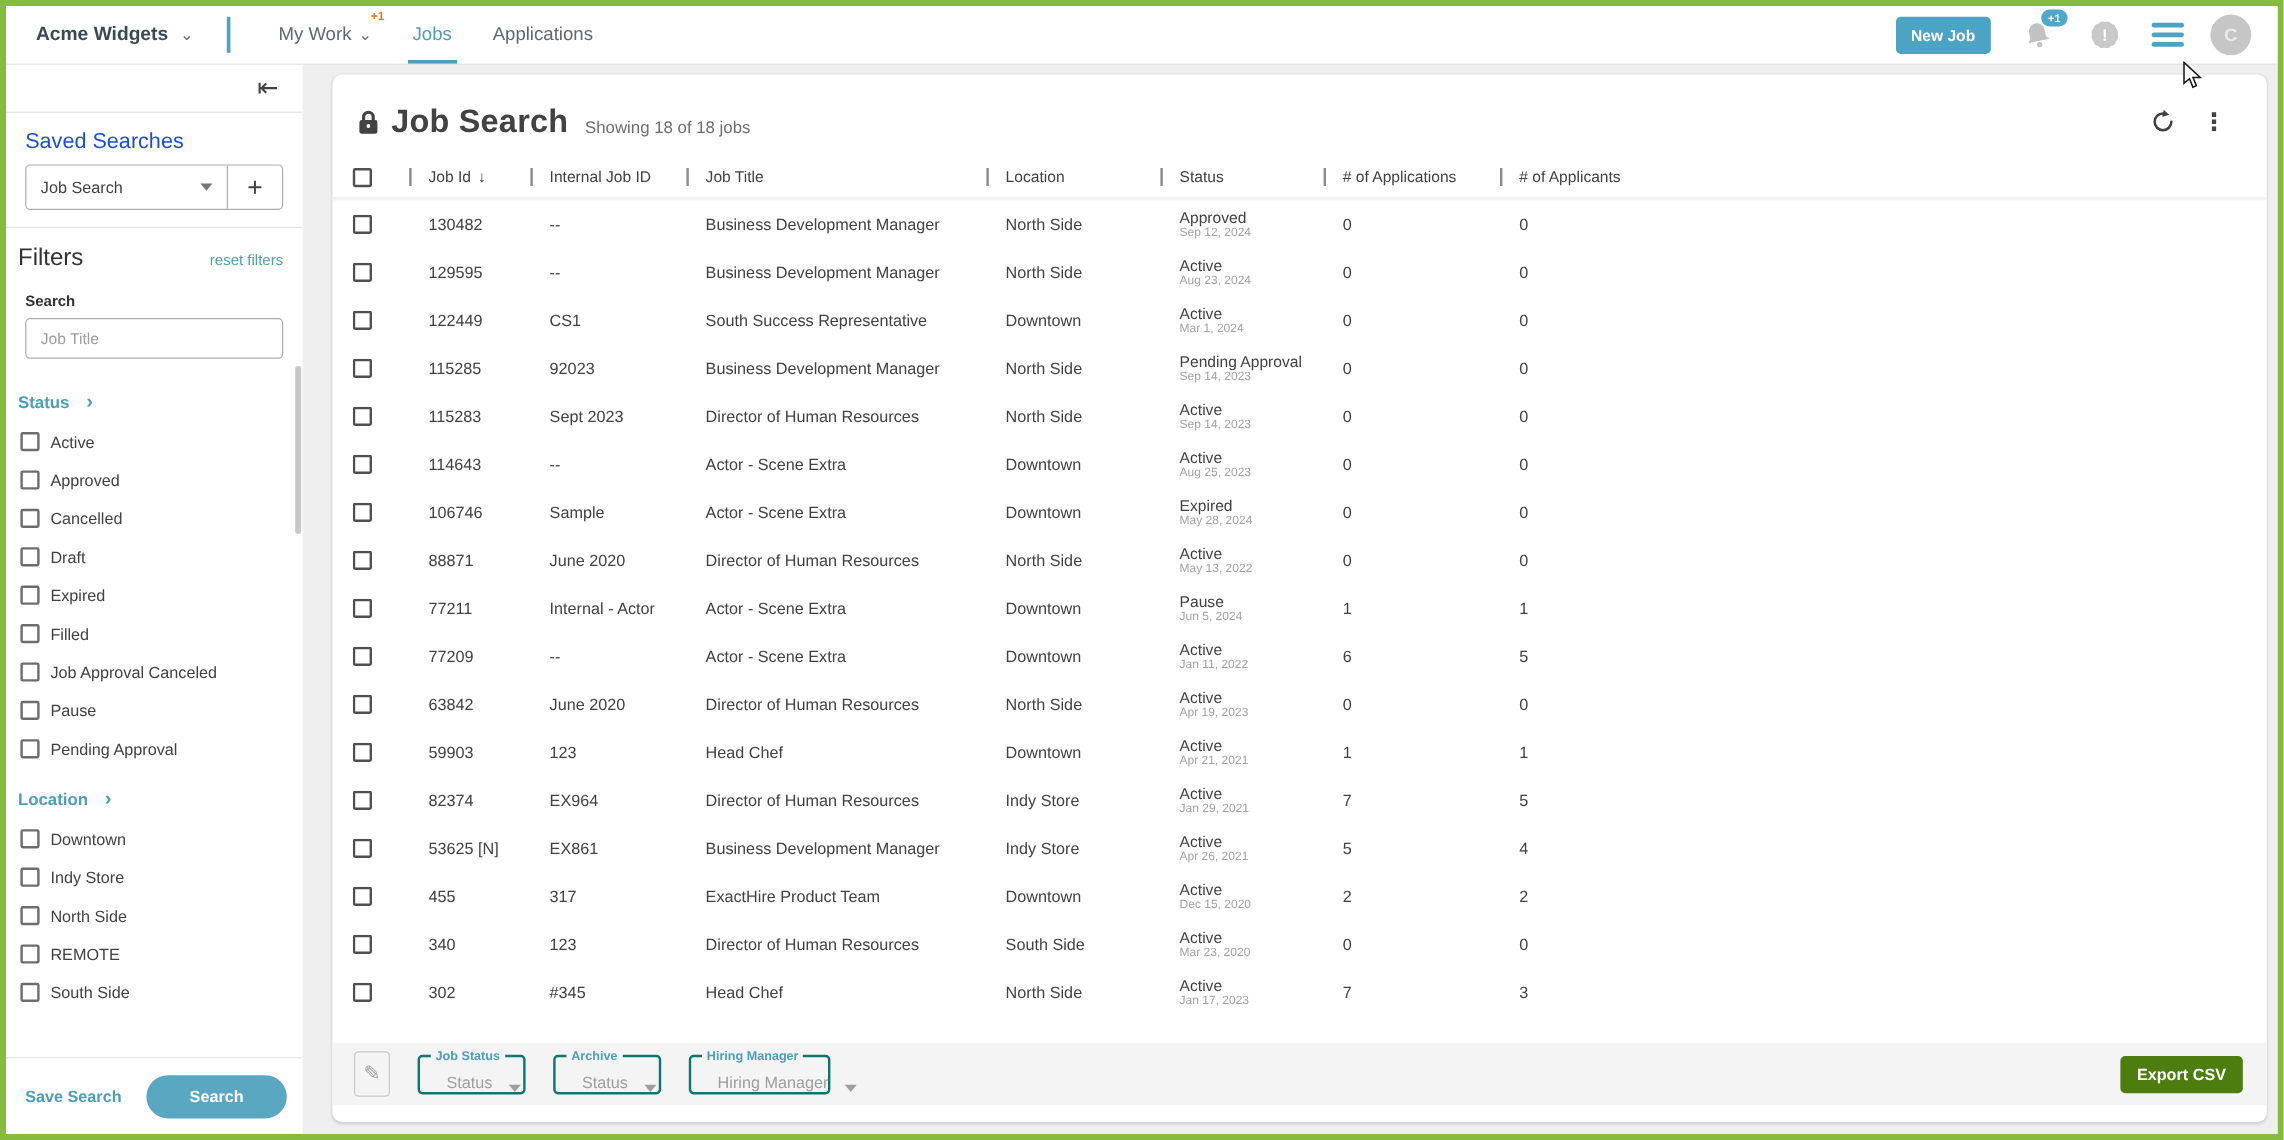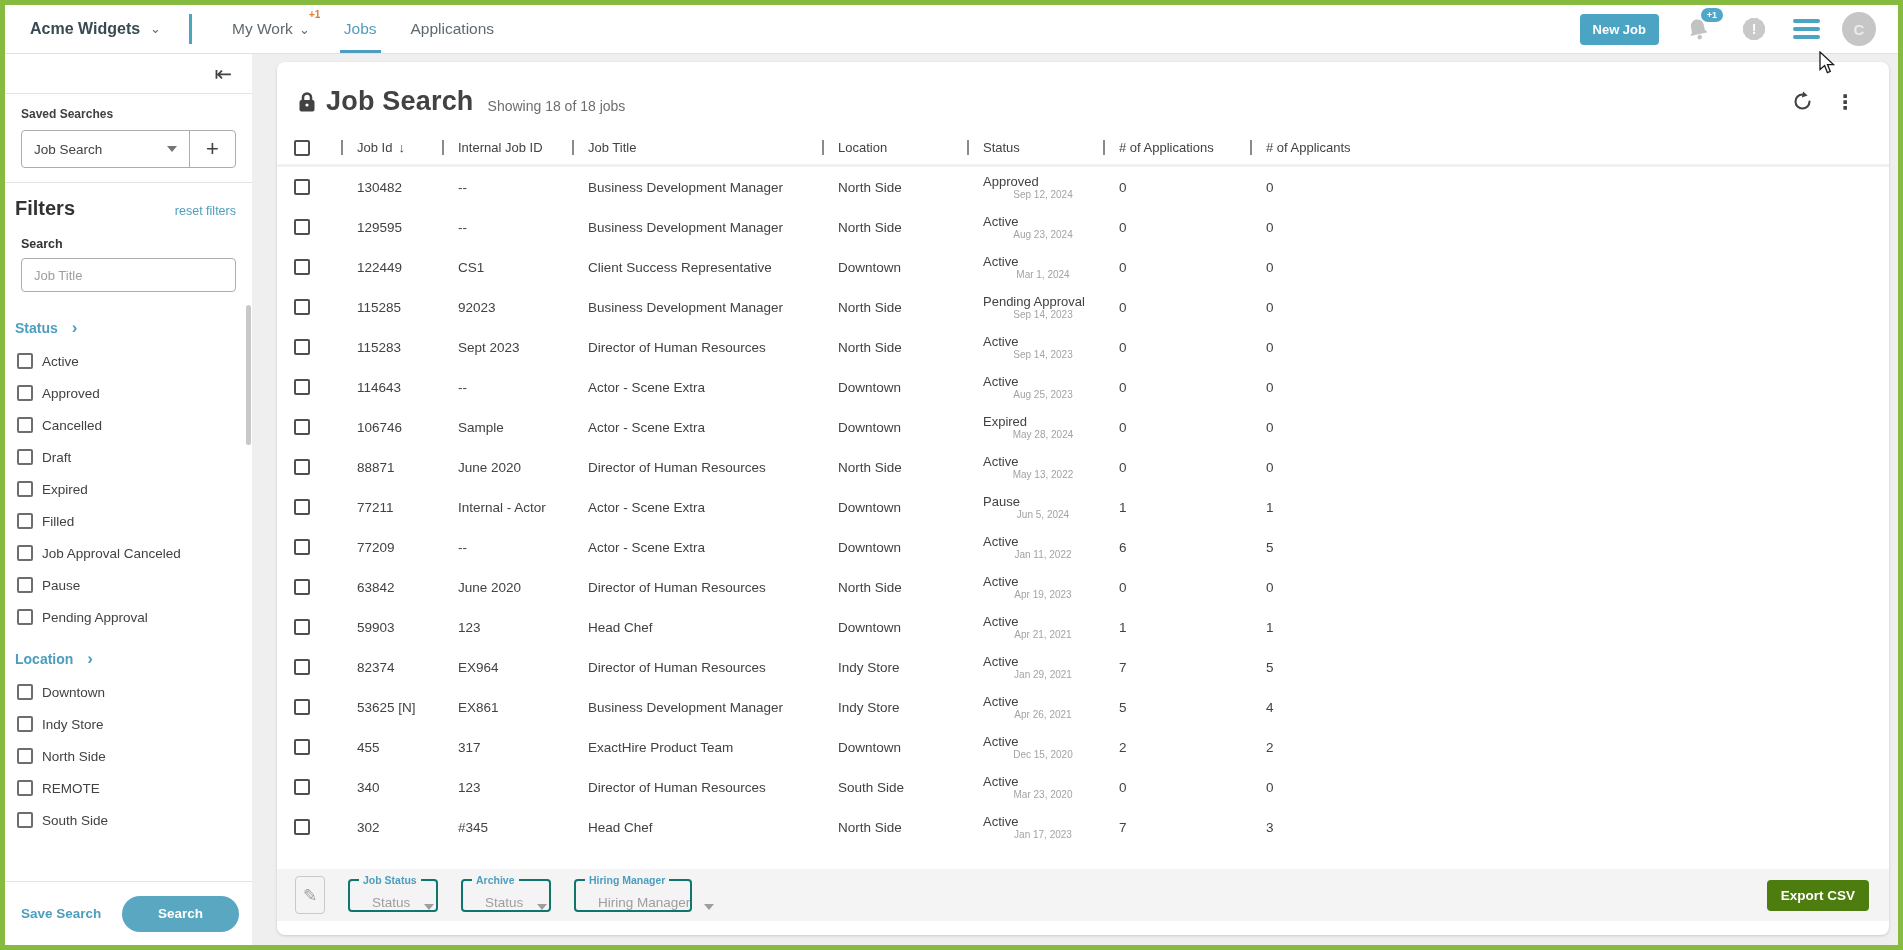--- a/index.html
+++ b/index.html
@@ -42,32 +42,32 @@
   .avatar { width:34px; height:34px; border-radius:50%; background:#c6c6c6; color:#ebebeb;
             display:flex; align-items:center; justify-content:center; font-size:15px;
             font-weight:700; cursor:pointer; }
 
   
   .sidebar { position:absolute; left:0; top:49px; bottom:0; width:247px; background:#fff; z-index:2; }
   .side-top { height:40px; display:flex; align-items:center; justify-content:flex-end;
               padding-right:20px; border-bottom:1px solid #e4e4e4; }
   .collapse-ic { font-size:21px; color:#424242; cursor:pointer; line-height:1; }
   .side-block { padding:13px 16px 0 16px; }
-  .side-h { font-size:12px; font-weight:700; color:#404040; }
+  .side-h { font-size:18px; font-weight:400; color:#1d4ed8; }
   .saved-select { margin-top:9px; height:38px; border:1px solid #adadad; border-radius:4px;
                   display:flex; align-items:stretch; overflow:hidden; }
   .saved-left { flex:1; display:flex; align-items:center; padding:0 12px; cursor:pointer; }
   .saved-value { font-size:13.5px; color:#424242; flex:1; }
   .tri-down { width:0; height:0; border-left:5px solid transparent; border-right:5px solid transparent;
               border-top:6px solid #757575; }
   .saved-add { width:46px; border-left:1px solid #adadad; display:flex; align-items:center;
                justify-content:center; font-size:22px; font-weight:300; color:#424242; cursor:pointer; }
   .side-divider { height:1px; background:#e4e4e4; margin-top:14px; }
   .filters-row { display:flex; align-items:baseline; justify-content:space-between; padding:14px 16px 0 10px; }
-  .filters-title { font-size:20px; font-weight:700; color:#333; }
+  .filters-title { font-size:20px; font-weight:400; color:#333; }
   .reset-link { font-size:12.5px; color:#4d9ebe; cursor:pointer; }
   .search-label { margin-top:17px; font-size:12.5px; font-weight:700; color:#333; padding:0 16px; }
   .search-input-wrap { margin:7px 16px 0 16px; }
   .search-input { width:100%; height:34px; border:1px solid #adadad; border-radius:4px;
                   padding:0 12px; font-size:13px; color:#424242; font-family:inherit; outline:none; }
   .search-input::placeholder { color:#9e9e9e; }
   .section-title { display:flex; align-items:center; gap:14px; padding:0 16px 0 10px;
                    margin-top:28px; cursor:pointer; }
   .section-title .stxt { font-size:14px; font-weight:700; color:#4d9ebe; }
   .section-title .chev-r { font-size:17px; font-weight:700; color:#4d9ebe; line-height:12px; }
@@ -104,21 +104,21 @@
   .th .pipe, .pipe { width:0; height:15px; border-left:2px solid #8a8a8a; }
   .th .th-label { padding-left:14px; white-space:nowrap; }
   .th .sort { margin-left:6px; font-size:13px; color:#424242; }
   .th-cb { display:flex; align-items:center; }
   .tbody { flex:none; }
   .trow { padding-left:17px; height:40px; align-items:center; }
   .td { font-size:13.5px; color:#424242; padding-left:16px; white-space:nowrap; overflow:hidden; }
   .td-cb { padding-left:0; display:flex; align-items:center; }
   .cb-row { width:16px; height:16px; border:2px solid #4f4f4f; border-radius:2px; background:#fff; cursor:pointer; }
   .td-status .st { font-size:13px; line-height:15px; color:#424242; }
-  .td-status .dt { font-size:10px; line-height:12px; color:#a3a3a3;text-align:center; }
+  .td-status .dt { font-size:10px; line-height:12px; color:#a3a3a3; }
 
   .tfoot { margin-top:auto; margin-bottom:14px; height:52px; background:#f4f4f4;
            display:flex; align-items:center; padding:0 20px 0 18px; }
   .pencil-btn { width:30px; height:38px; border:1px solid #c9c9c9; border-radius:4px;
                 display:flex; align-items:center; justify-content:center; cursor:pointer;
                 color:#9e9e9e; font-size:17px; background:#f4f4f4; }
   .sel { position:relative; height:33px; border:2px solid #0f766e; border-radius:4px;
          display:flex; align-items:flex-end; padding:0 22px; margin-left:23px; cursor:default; }
   .sel-label { position:absolute; top:-7px; left:9px; background:#f4f4f4; padding:0 4px;
                font-size:10.5px; font-weight:700; color:#4d9ebe; white-space:nowrap; }
@@ -380,21 +380,21 @@
             </div>
             <div class="td">0</div>
             <div class="td">0</div>
           </div>
           <div class="trow grid-cols">
             <div class="td td-cb">
               <span class="cb-row"></span>
             </div>
             <div class="td">122449</div>
             <div class="td">CS1</div>
-            <div class="td">Client Success Representative</div>
+            <div class="td">South Success Representative</div>
             <div class="td">Downtown</div>
             <div class="td td-status">
               <div class="st">Active</div>
               <div class="dt">Mar 1, 2024</div>
             </div>
             <div class="td">0</div>
             <div class="td">0</div>
           </div>
           <div class="trow grid-cols">
             <div class="td td-cb">

